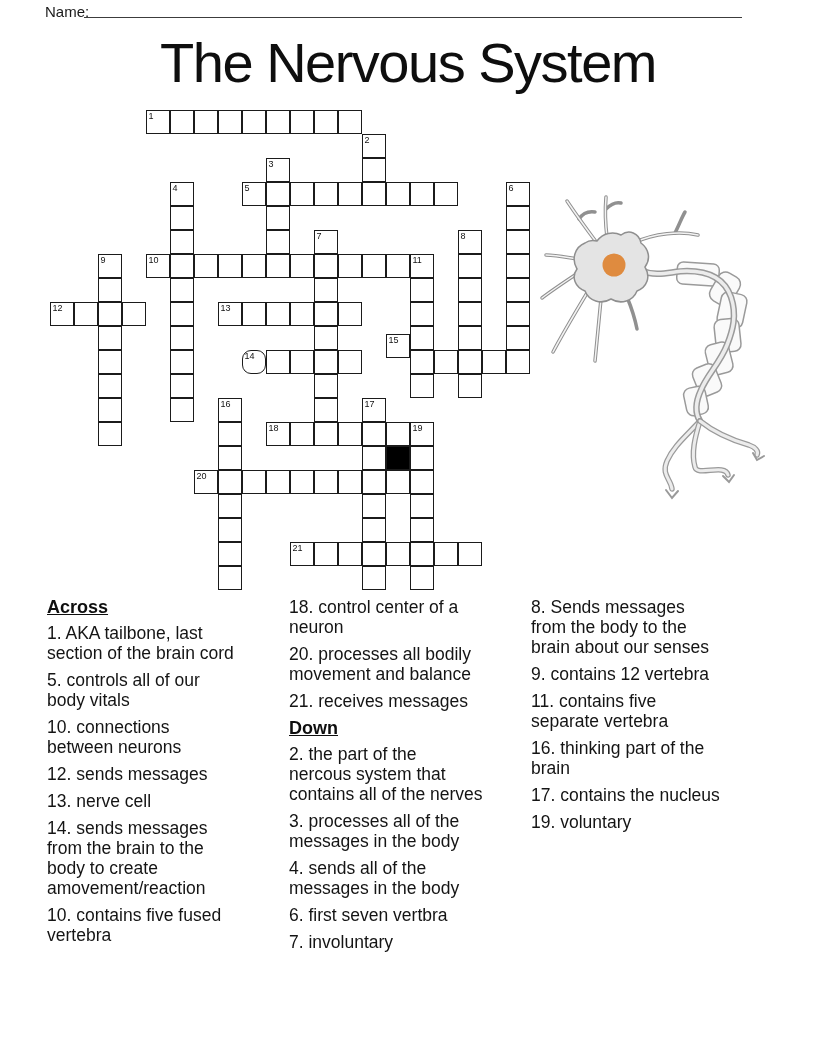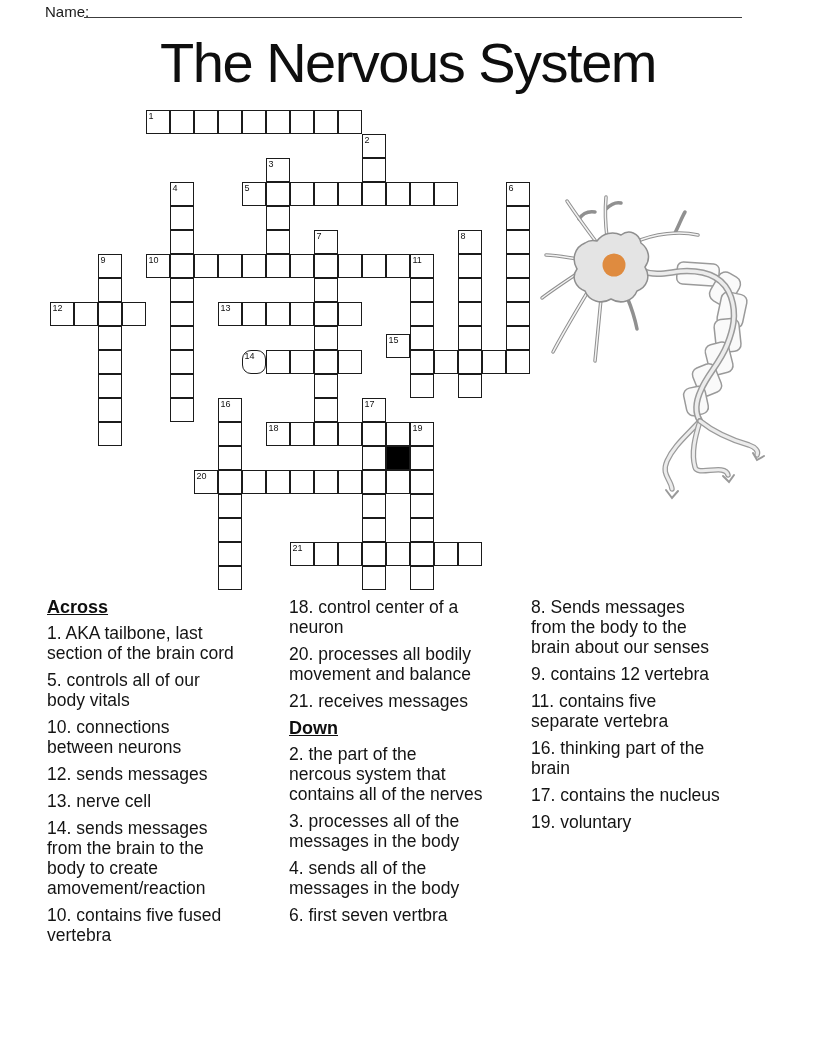--- a/index.html
+++ b/index.html
@@ -312,20 +312,21 @@
         <p class="clue"><b>21.</b> <span class="clue-text">receives messages</span></p>
         <div class="clue-head">Down</div>
         <p class="clue"><b>2.</b> <span class="clue-text">the part of the
 nercous system that
 contains all of the nerves</span></p>
         <p class="clue"><b>3.</b> <span class="clue-text">processes all of the
 messages in the body</span></p>
         <p class="clue"><b>4.</b> <span class="clue-text">sends all of the
 messages in the body</span></p>
         <p class="clue"><b>6.</b> <span class="clue-text">first seven vertbra</span></p>
+        <p class="clue"><b>7.</b> <span class="clue-text">involuntary</span></p>
       </div>
       <div class="clue-col">
         <p class="clue"><b>8.</b> <span class="clue-text">Sends messages
 from the body to the
 brain about our senses</span></p>
         <p class="clue"><b>9.</b> <span class="clue-text">contains 12 vertebra</span></p>
         <p class="clue"><b>11.</b> <span class="clue-text">contains five
 separate vertebra</span></p>
         <p class="clue"><b>16.</b> <span class="clue-text">thinking part of the
 brain</span></p>

